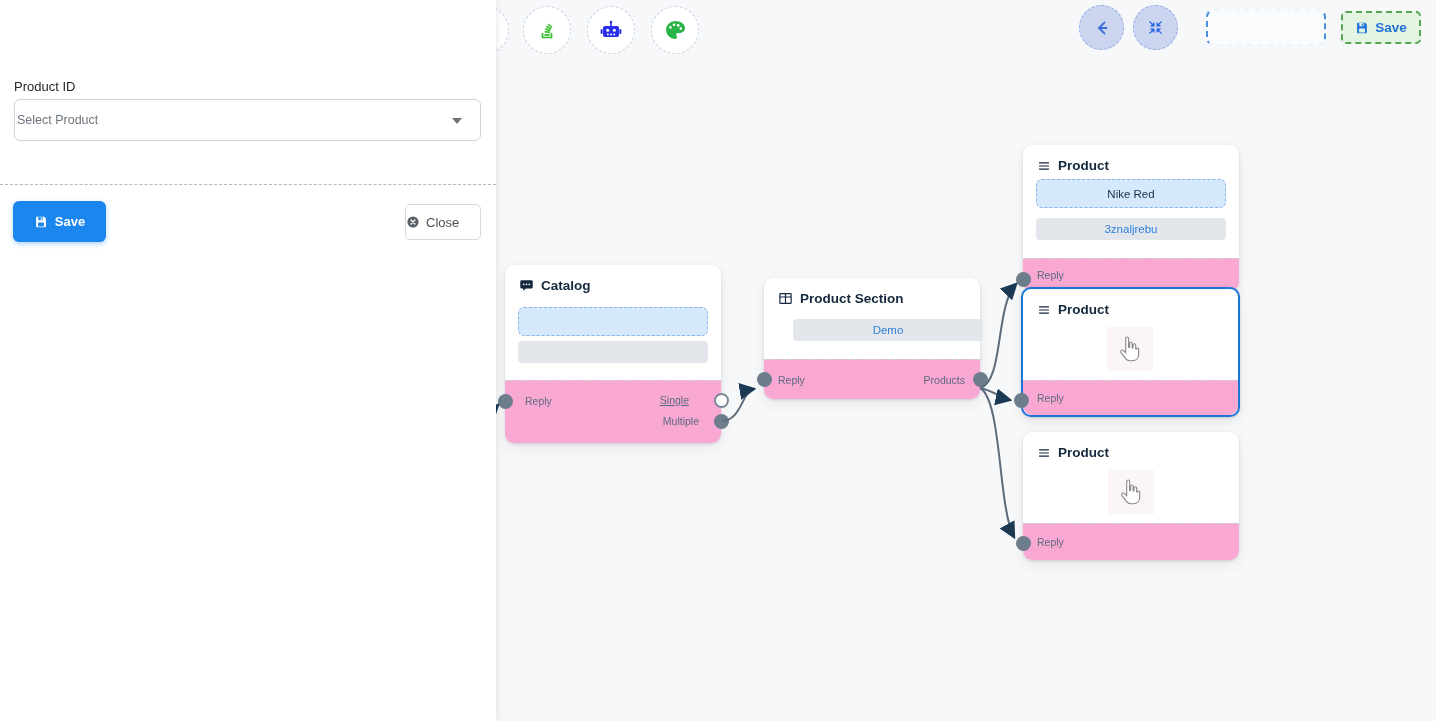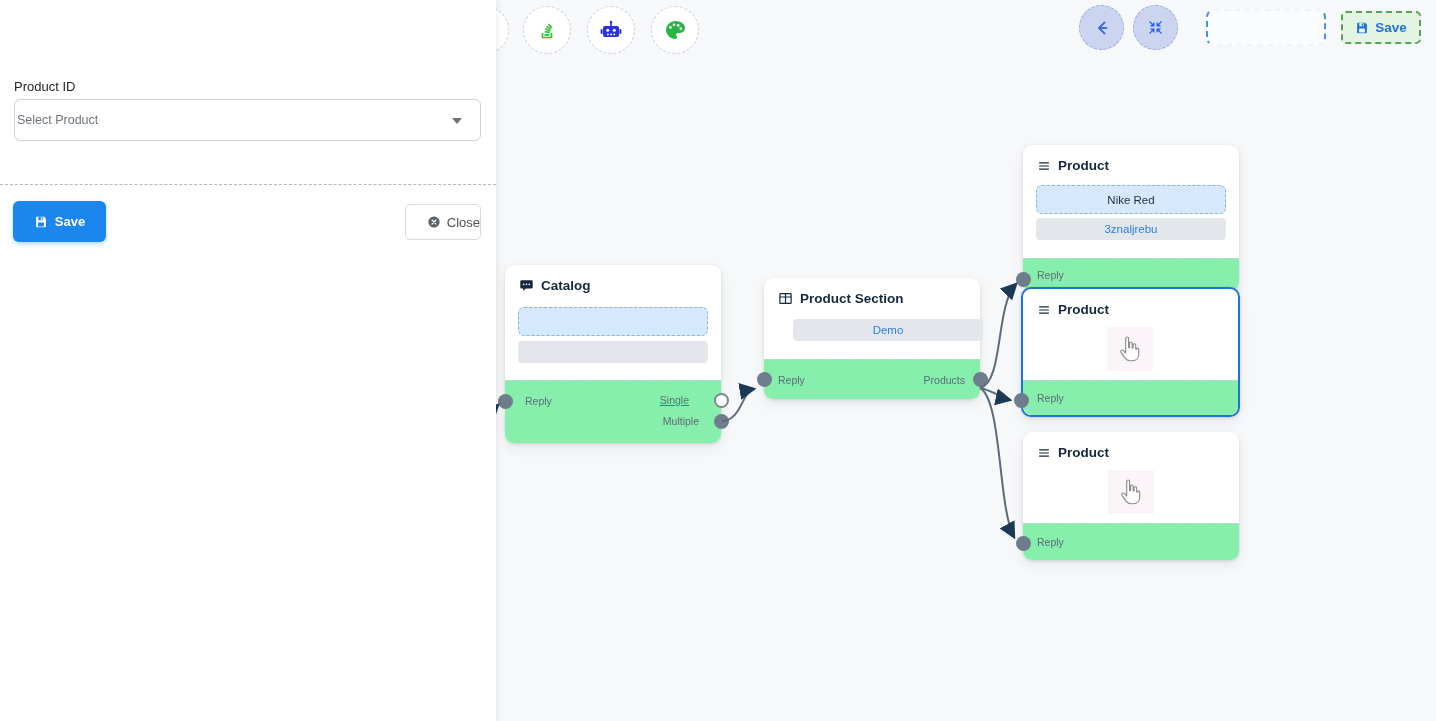--- a/index.html
+++ b/index.html
@@ -8,36 +8,36 @@
   
   .left-panel { position:absolute; left:0; top:0; width:496px; height:721px; background:#fff; z-index:20; box-shadow:2px 0 6px rgba(0,0,0,.07); }
   .panel-header { height:53px; background:#e4e5e9; display:flex; align-items:center; justify-content:center; }
   .panel-title { font-size:18px; font-weight:bold; color:#15181d; letter-spacing:.2px; }
   .field-label { position:absolute; left:14px; top:79px; font-size:13px; color:#23272b; }
   .select-box { position:absolute; left:14px; top:99px; width:467px; height:42px; background:#fff; border:1px solid #ced4da; border-radius:6px; display:flex; align-items:center; padding:0 2px; cursor:pointer; }
   .select-placeholder { font-size:12.5px; color:#6c757d; }
   .select-caret { position:absolute; right:18px; top:18px; width:0; height:0; border-left:5px solid transparent; border-right:5px solid transparent; border-top:6px solid #6c757d; }
   .panel-separator { position:absolute; left:0; top:184px; width:496px; border-top:1px dashed #b4b8bf; }
   .btn-save-panel { position:absolute; left:13px; top:201px; width:93px; height:41px; background:#1b86ee; border:none; border-radius:6px; color:#fff; font-weight:bold; font-size:13px; display:flex; align-items:center; justify-content:center; gap:7px; cursor:pointer; box-shadow:0 2px 5px rgba(27,134,238,.35); font-family:inherit; }
-  .btn-close { position:absolute; right:15px; top:204px; width:76px; height:36px; background:#fff; border:1px solid #d7dadd; border-radius:5px; color:#4b5258; font-size:13px; display:flex; align-items:center; justify-content:flex-end; gap:6px; cursor:pointer; font-family:inherit; }
+  .btn-close { position:absolute; right:15px; top:204px; width:76px; height:36px; background:#fff; border:1px solid #d7dadd; border-radius:5px; color:#4b5258; font-size:13px; display:flex; align-items:center; justify-content:flex-start; gap:6px; cursor:pointer; font-family:inherit; }
 
   
   .canvas { position:absolute; left:496px; top:0; width:940px; height:721px; background:#f7f8fa; overflow:hidden; }
 
   
   .tool-circle { position:absolute; top:6px; width:48px; height:48px; border-radius:50%; background:#fff; border:1.5px dashed #c7d2e0; display:flex; align-items:center; justify-content:center; cursor:pointer; }
   .ctrl-circle { position:absolute; top:5px; width:45px; height:45px; border-radius:50%; background:#ccd5f0; border:1.5px dashed #8aa6e6; display:flex; align-items:center; justify-content:center; cursor:pointer; }
   .dashed-box { position:absolute; left:710px; top:9px; width:120px; height:37px; border-radius:8px; border:2px dashed; border-color:#eef4fb #4a90e2; background:rgba(255,255,255,.5); cursor:pointer; }
   .btn-save-top { position:absolute; left:845px; top:11px; width:80px; height:33px; background:#e3f4e3; border:2px dashed #55a555; border-radius:5px; color:#2373d8; font-size:13.5px; font-weight:bold; display:flex; align-items:center; justify-content:center; gap:6px; cursor:pointer; font-family:inherit; }
 
   
   .node { position:absolute; background:#fff; border-radius:9px; box-shadow:0 1px 3px rgba(0,0,0,.13), 0 5px 14px rgba(0,0,0,.07); }
   .node.selected { border:2px solid #1b75d8; border-radius:10px; }
   .node-header { display:flex; align-items:center; gap:7px; padding:13px 14px 0 14px; font-size:13.5px; font-weight:bold; color:#14293e; }
-  .node-footer { position:absolute; left:0; right:0; bottom:0; background:#86efac; border-top:1px dashed #ccd1d6; border-radius:0 0 9px 9px;text-align:center; }
+  .node-footer { position:absolute; left:0; right:0; bottom:0; background:#f9a8d4; border-top:1px dashed #ccd1d6; border-radius:0 0 9px 9px;text-align:center; }
   .opt-blue { position:absolute; left:13px; width:190px; height:29px; background:#d6e9fc; border:1.5px dashed #84b4e6; border-radius:6px; display:flex; align-items:center; justify-content:center; font-size:11.5px; color:#15314a; cursor:pointer; }
   .opt-gray { position:absolute; left:13px; width:190px; height:22px; background:#e3e7eb; border-radius:4px; display:flex; align-items:center; justify-content:center; font-size:11.5px; color:#2e7fd9; cursor:pointer; }
   .port-label { position:absolute; font-size:10.5px; color:#5e6b79; white-space:nowrap; }
   .handle { position:absolute; width:15px; height:15px; border-radius:50%; background:#6e7d8c; cursor:crosshair; }
   .handle.hollow { background:#fff; border:2.5px solid #7a8795; }
   .cursor-img { position:absolute; width:46px; height:44px; background:#fbf5fa; display:flex; align-items:center; justify-content:center; }
 
   .edges-layer { position:absolute; left:0; top:0; width:940px; height:721px; pointer-events:none; z-index:6; }
 </style>
 </head>
@@ -181,21 +181,21 @@
     <div class="handle" style="right:-8px; top:94px;"></div>
   </div>
 
   <div class="node" style="left:527px; top:145px; width:216px; height:146px;">
     <div class="node-header">
       <svg width="14" height="14" viewBox="0 0 20 20">
         <path d="M3 5.5 H17 M3 10 H17 M3 14.5 H17" stroke="#14293e" stroke-width="1.7"></path>
       </svg>
       <span>Product</span>
     </div>
-    <div class="opt-blue" style="top:40px;">
+    <div class="opt-blue" style="top:34px;">
       <span>Nike Red</span>
     </div>
     <div class="opt-gray" style="top:73px;">
       <span>3znaljrebu</span>
     </div>
     <div class="node-footer" style="height:33px;">
       <span class="port-label" style="left:14px; top:10px;">Reply</span>
     </div>
     <div class="handle" style="left:-7px; top:127px;"></div>
   </div>

